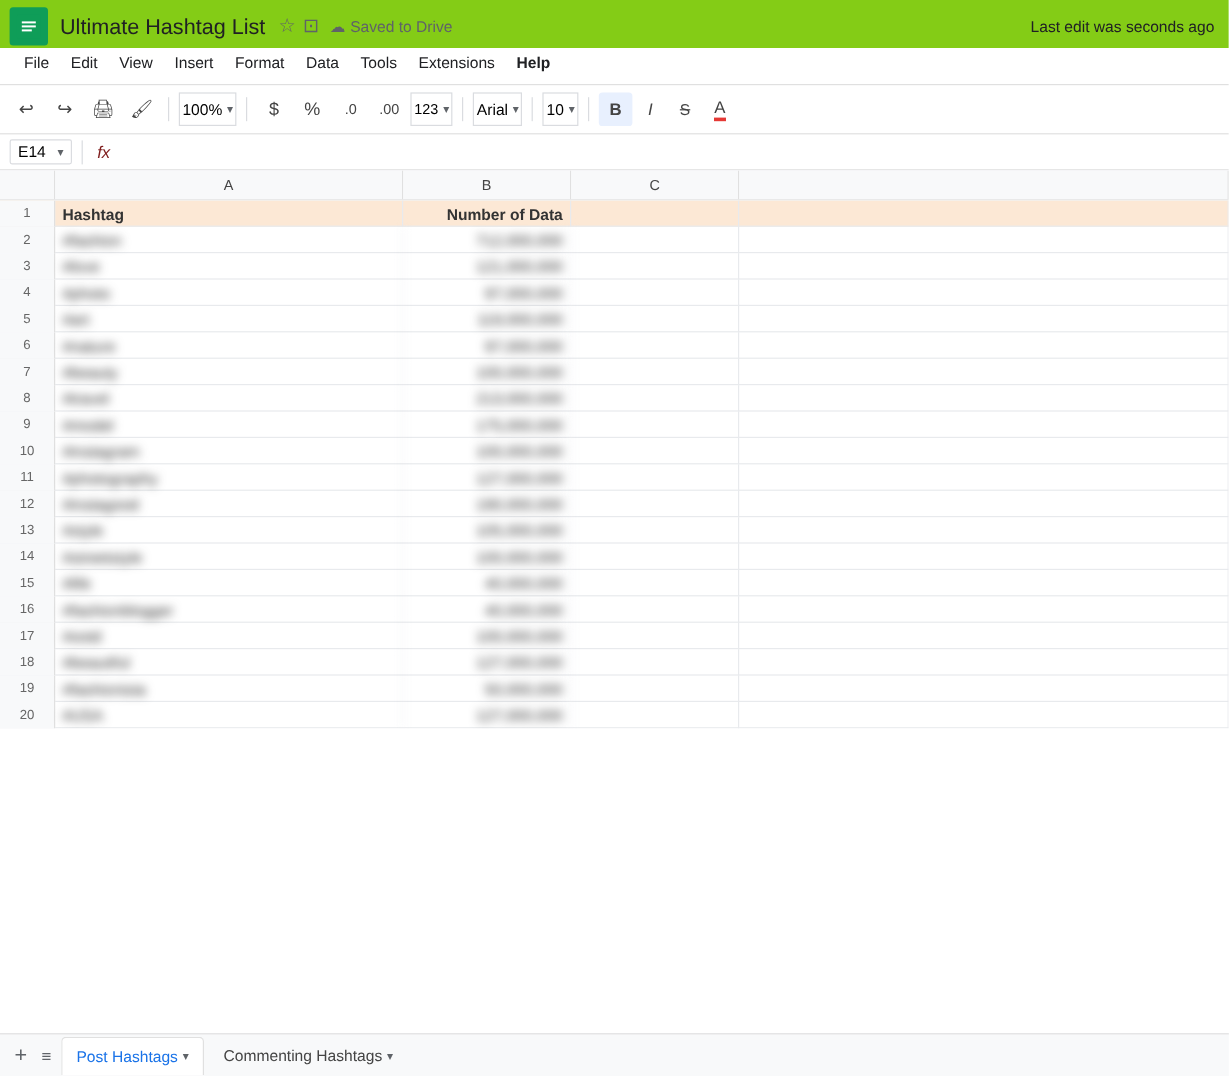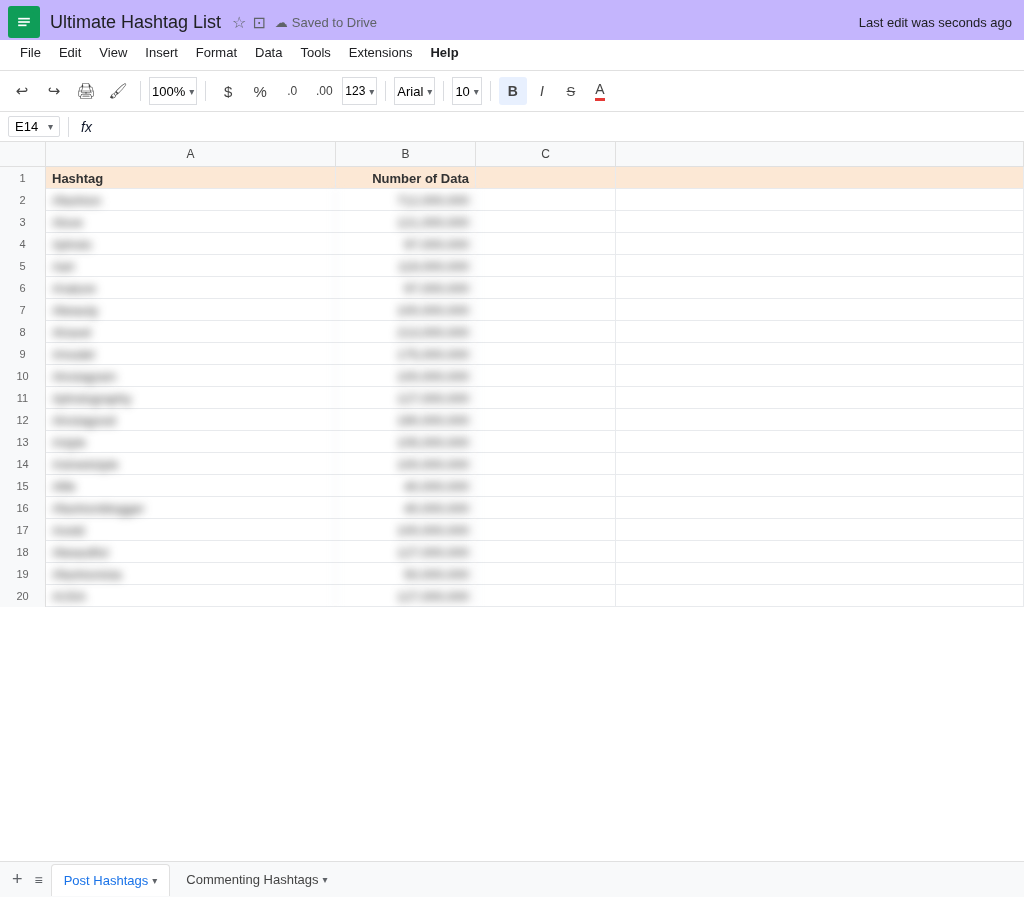--- a/index.html
+++ b/index.html
@@ -1,20 +1,20 @@
 <!DOCTYPE html>
 <html><head>
   <meta charset="utf-8">
   <style>
     * { box-sizing: border-box; margin: 0; padding: 0; }
     body { font-family: Arial, sans-serif; font-size: 13px; background: #fff; overflow: hidden; width: 1024px; height: 897px; }
 
     
     #title-bar {
-      display: flex; align-items: center; padding: 6px 12px 2px 8px; height: 40px; background: #c4b5fd;
+      display: flex; align-items: center; padding: 6px 12px 2px 8px; height: 40px; background: #84cc16;
     }
     #app-logo {
       width: 32px; height: 32px; background: #0f9d58; border-radius: 3px; display: flex; align-items: center; justify-content: center; margin-right: 10px; flex-shrink: 0;
     }
     #app-logo svg { width: 20px; height: 20px; }
     #doc-title { font-size: 18px; font-weight: 400; color: #202124; margin-right: 8px; }
     .title-icon { color: #5f6368; margin: 0 3px; cursor: pointer; font-size: 16px; }
     #saved-status { color: #5f6368; font-size: 13px; margin-left: 6px; display: flex; align-items: center; gap: 4px; }
     #last-edit { color: #202124; font-size: 13px; margin-left: auto; }
 
@@ -47,21 +47,21 @@
     .fmt-btn.italic { font-style: italic; }
     .fmt-btn.strike { text-decoration: line-through; }
     .underline-a { border-bottom: 3px solid #e53935; padding-bottom: 1px; }
 
     
     #formula-bar {
       display: flex; align-items: center; height: 30px; border-bottom: 1px solid #e0e0e0; padding: 0 8px; gap: 8px;
     }
     #cell-ref { width: 52px; border: 1px solid #dadce0; padding: 2px 6px; font-size: 13px; display: flex; align-items: center; justify-content: space-between; border-radius: 2px; cursor: pointer; }
     #cell-ref .arrow { font-size: 10px; color: #5f6368; }
-    #fx-icon { color: #0f172a; font-size: 14px; font-style: italic; margin: 0 4px; }
+    #fx-icon { color: #7f1d1d; font-size: 14px; font-style: italic; margin: 0 4px; }
     #formula-input { flex: 1; border: none; outline: none; font-size: 13px; color: #202124; }
     #formula-divider { width: 1px; height: 20px; background: #dadce0; }
 
     
     #sheet-container { display: flex; flex-direction: column; height: calc(897px - 40px - 30px - 42px - 30px - 36px); overflow: hidden; }
 
     
     #col-headers { display: flex; border-bottom: 1px solid #e0e0e0; background: #f8f9fa; flex-shrink: 0; }
     .row-num-header { width: 46px; height: 24px; border-right: 1px solid #e0e0e0; flex-shrink: 0; background: #f8f9fa; }
     .col-header { height: 24px; border-right: 1px solid #e0e0e0; display: flex; align-items: center; justify-content: center; font-size: 12px; color: #444; background: #f8f9fa; flex-shrink: 0; }

